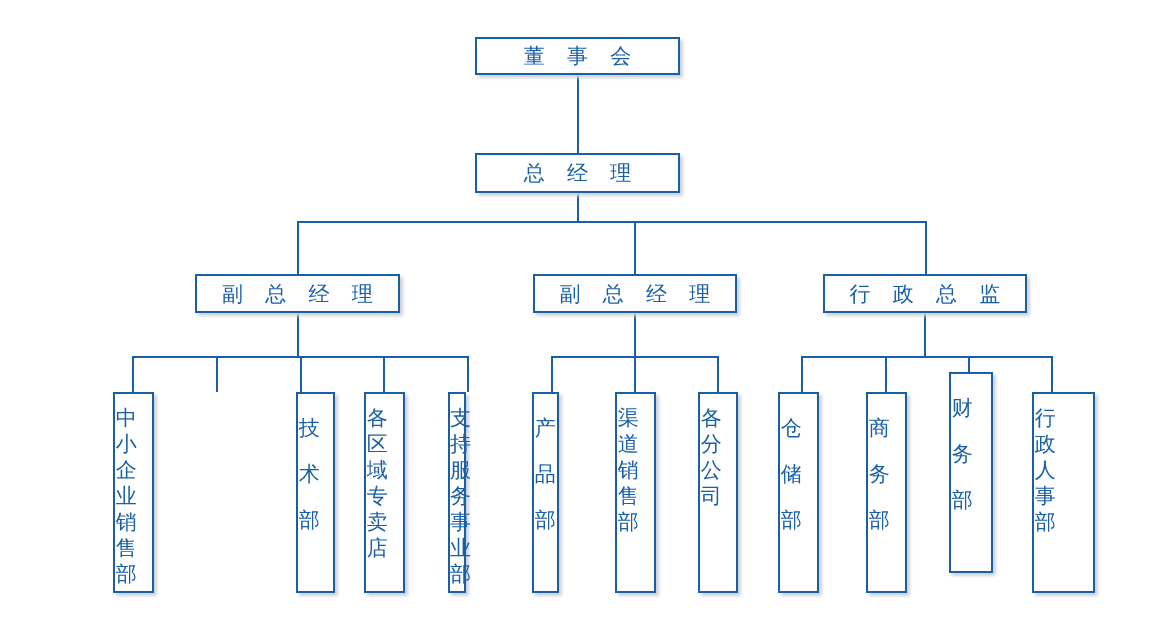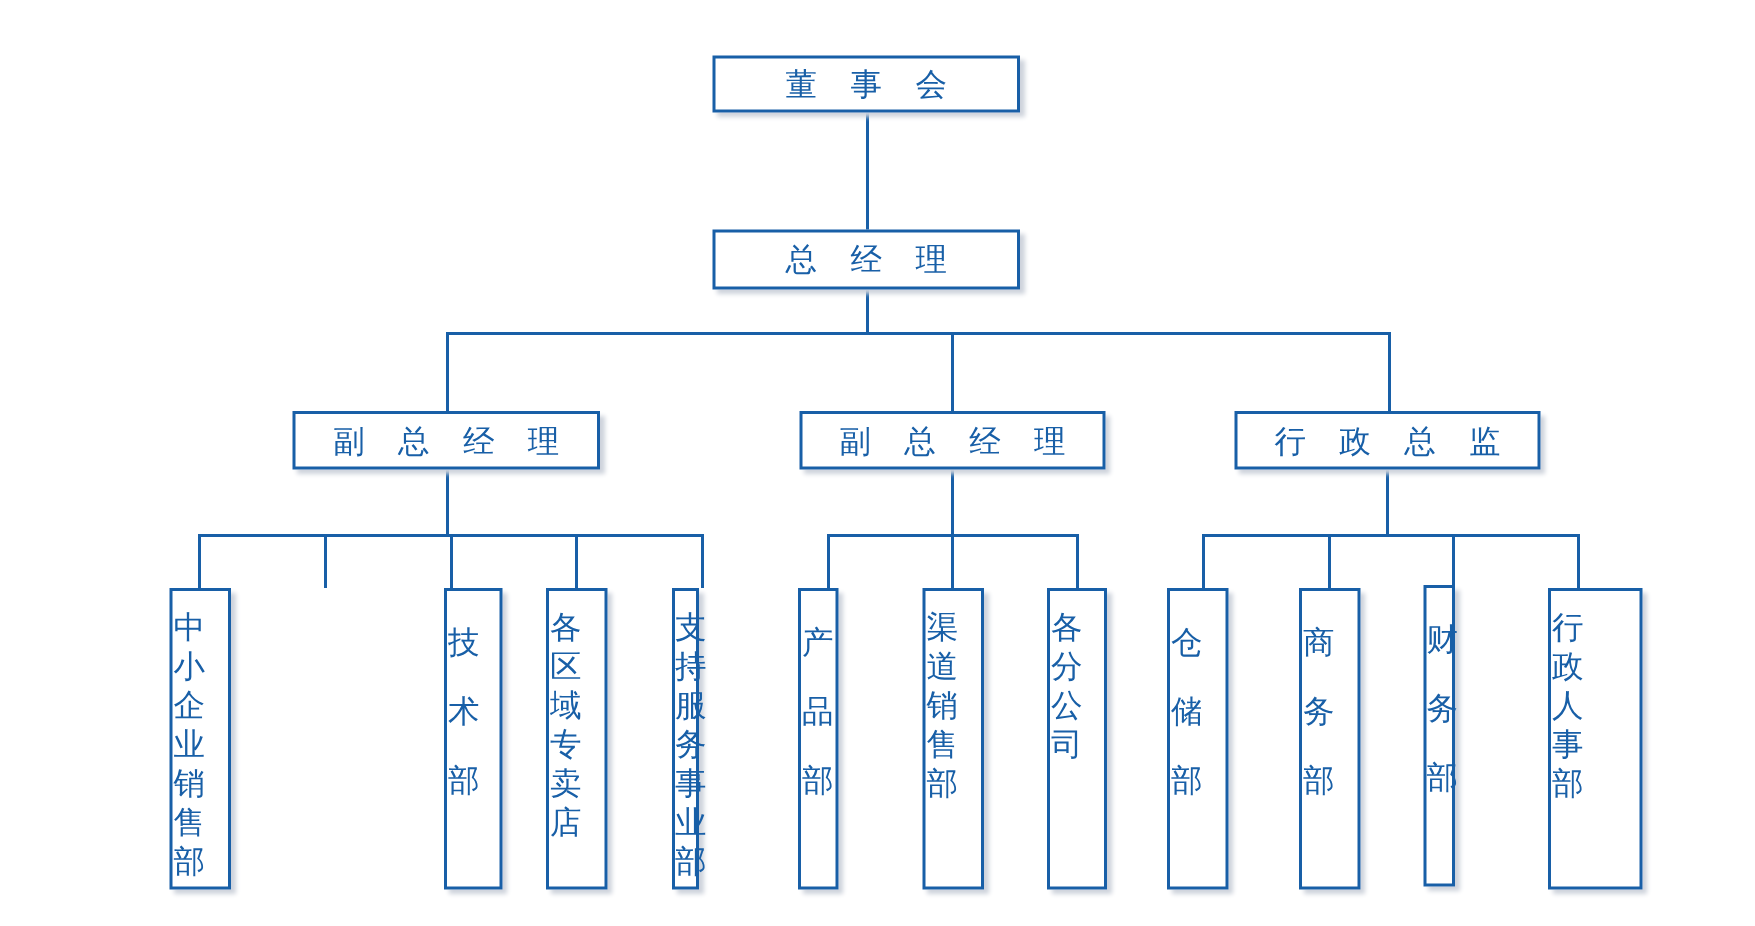--- a/index.html
+++ b/index.html
@@ -136,20 +136,20 @@
   <div class="box vbox" style="left:698px;top:392px;width:40px;height:201px">
     <span class="vlabel">各分公司</span>
   </div>
 
   <div class="box vbox" style="left:778px;top:392px;width:41px;height:201px">
     <span class="vlabel spread">仓储部</span>
   </div>
   <div class="box vbox" style="left:866px;top:392px;width:41px;height:201px">
     <span class="vlabel spread">商务部</span>
   </div>
-  <div class="box vbox" style="left:949px;top:390px;width:21px;height:201px">
+  <div class="box vbox" style="left:949px;top:372px;width:44px;height:201px">
     <span class="vlabel spread">财务部</span>
   </div>
   <div class="box vbox" style="left:1032px;top:392px;width:63px;height:201px">
     <span class="vlabel">行政人事部</span>
   </div>
 
 </div>
 
 </body></html>

